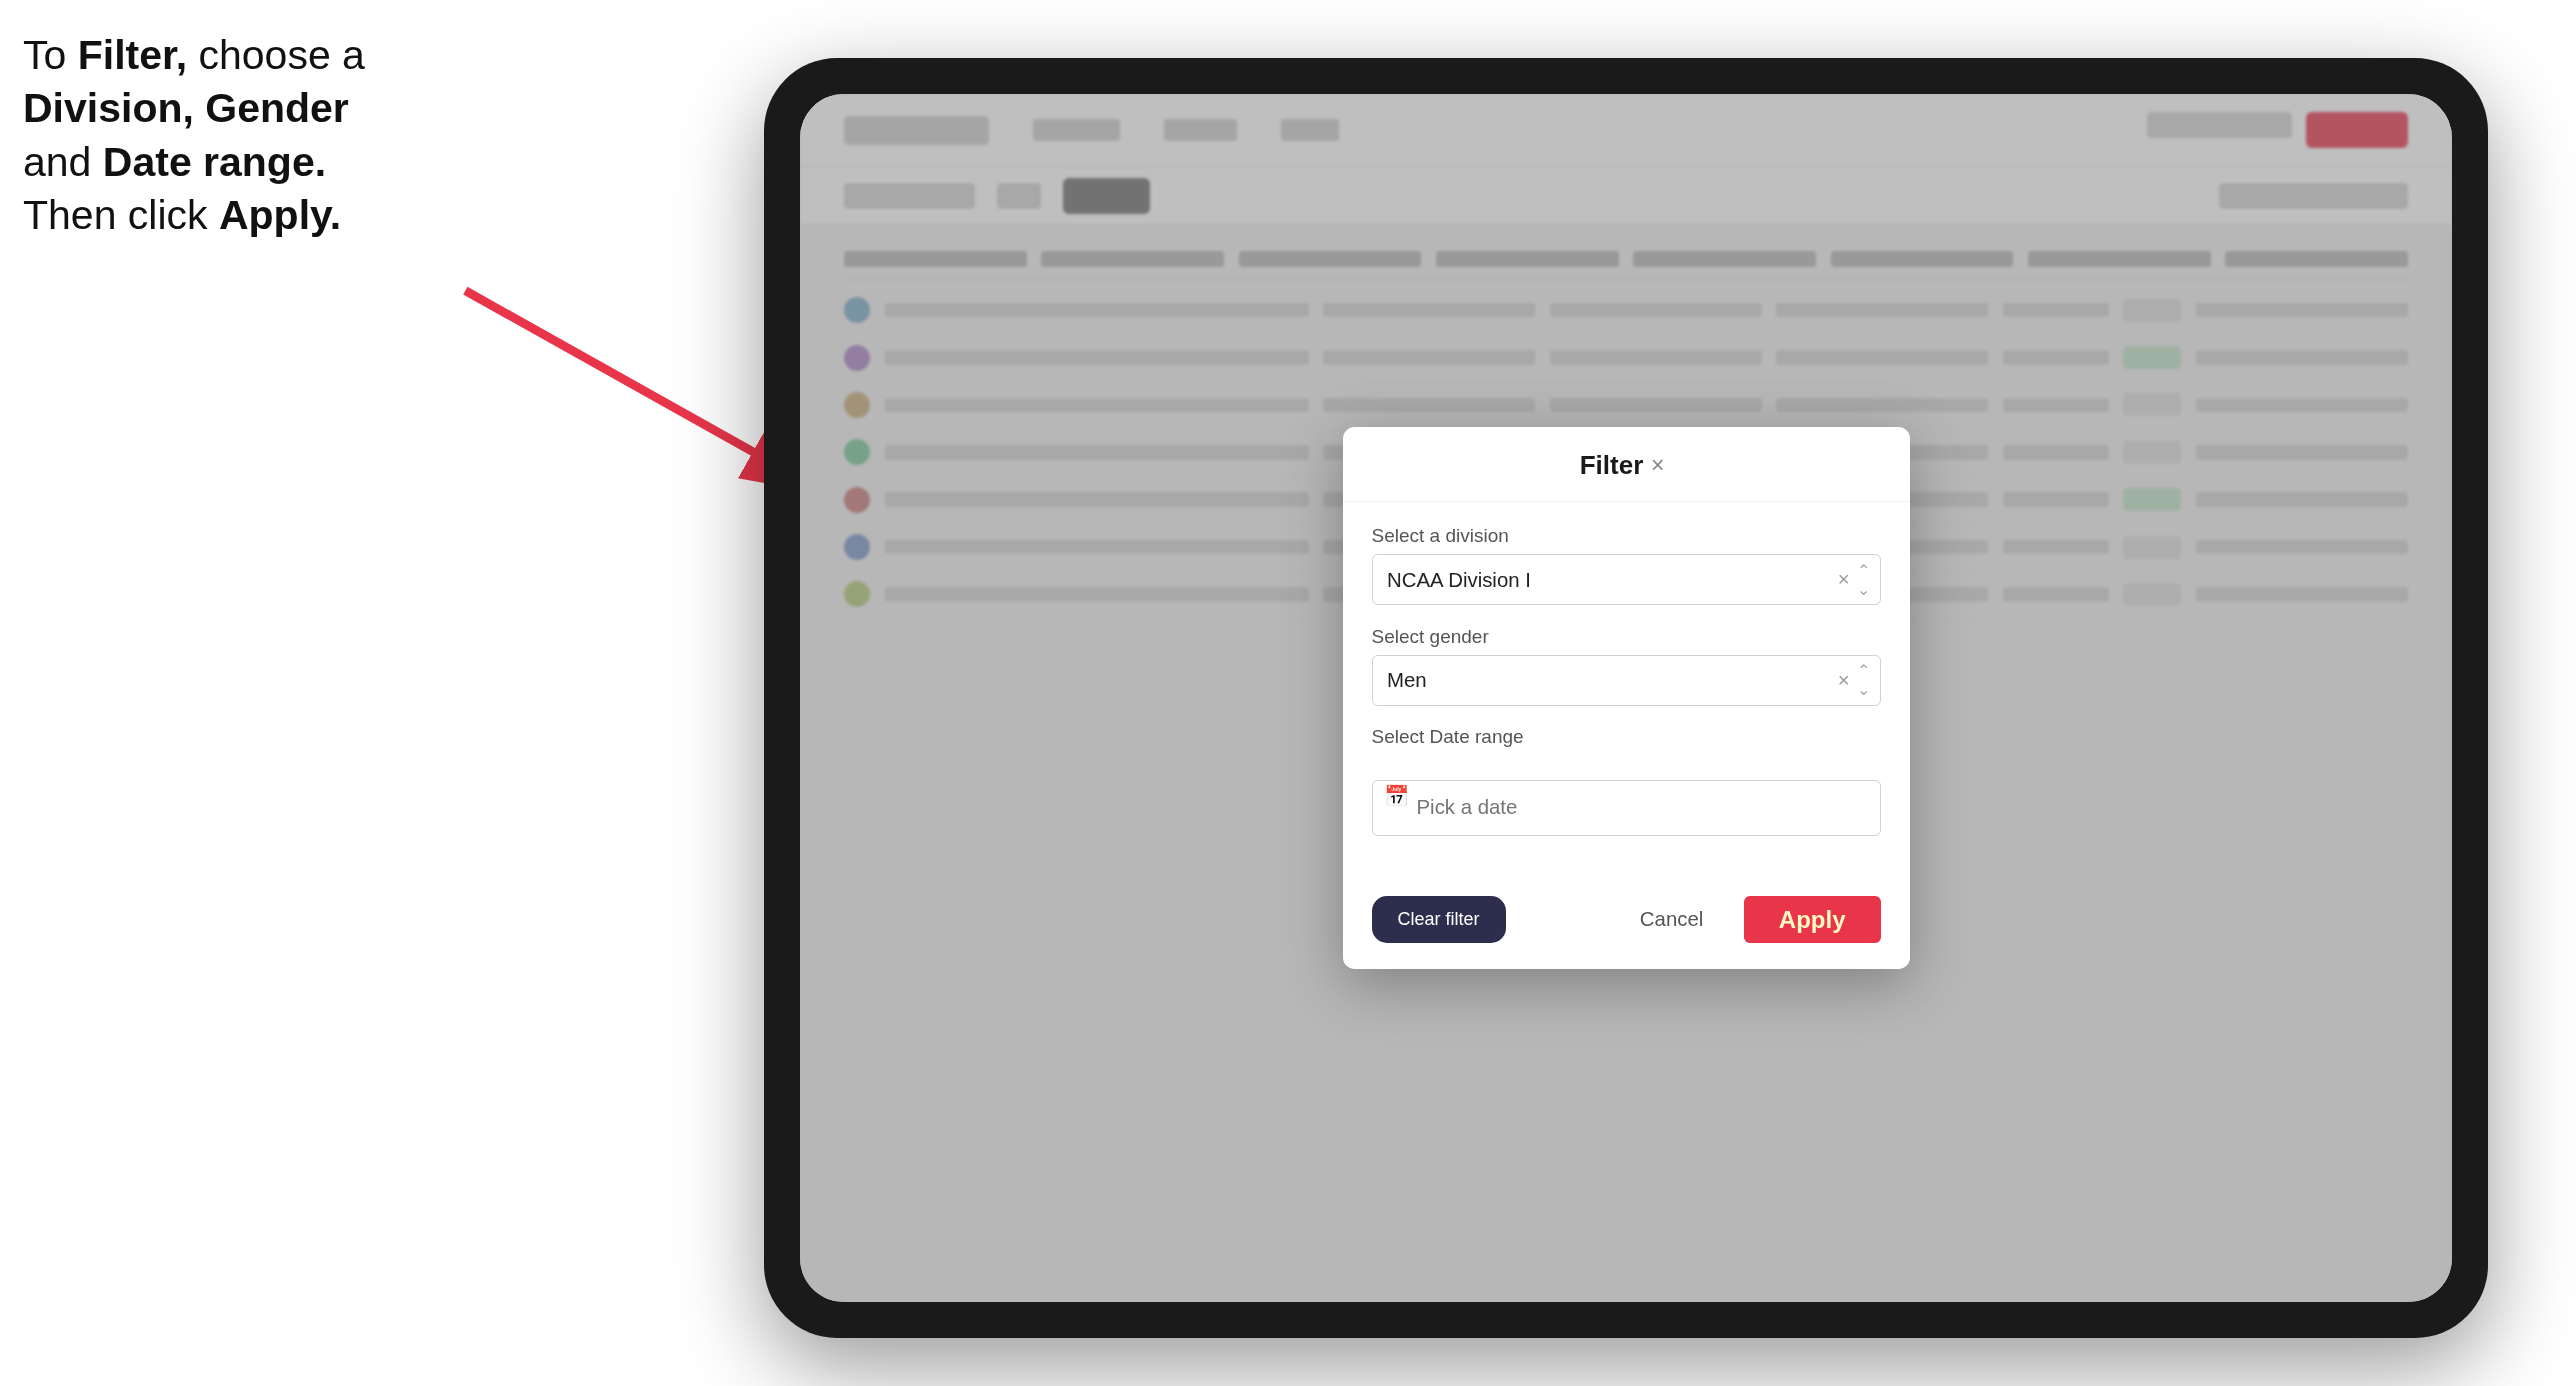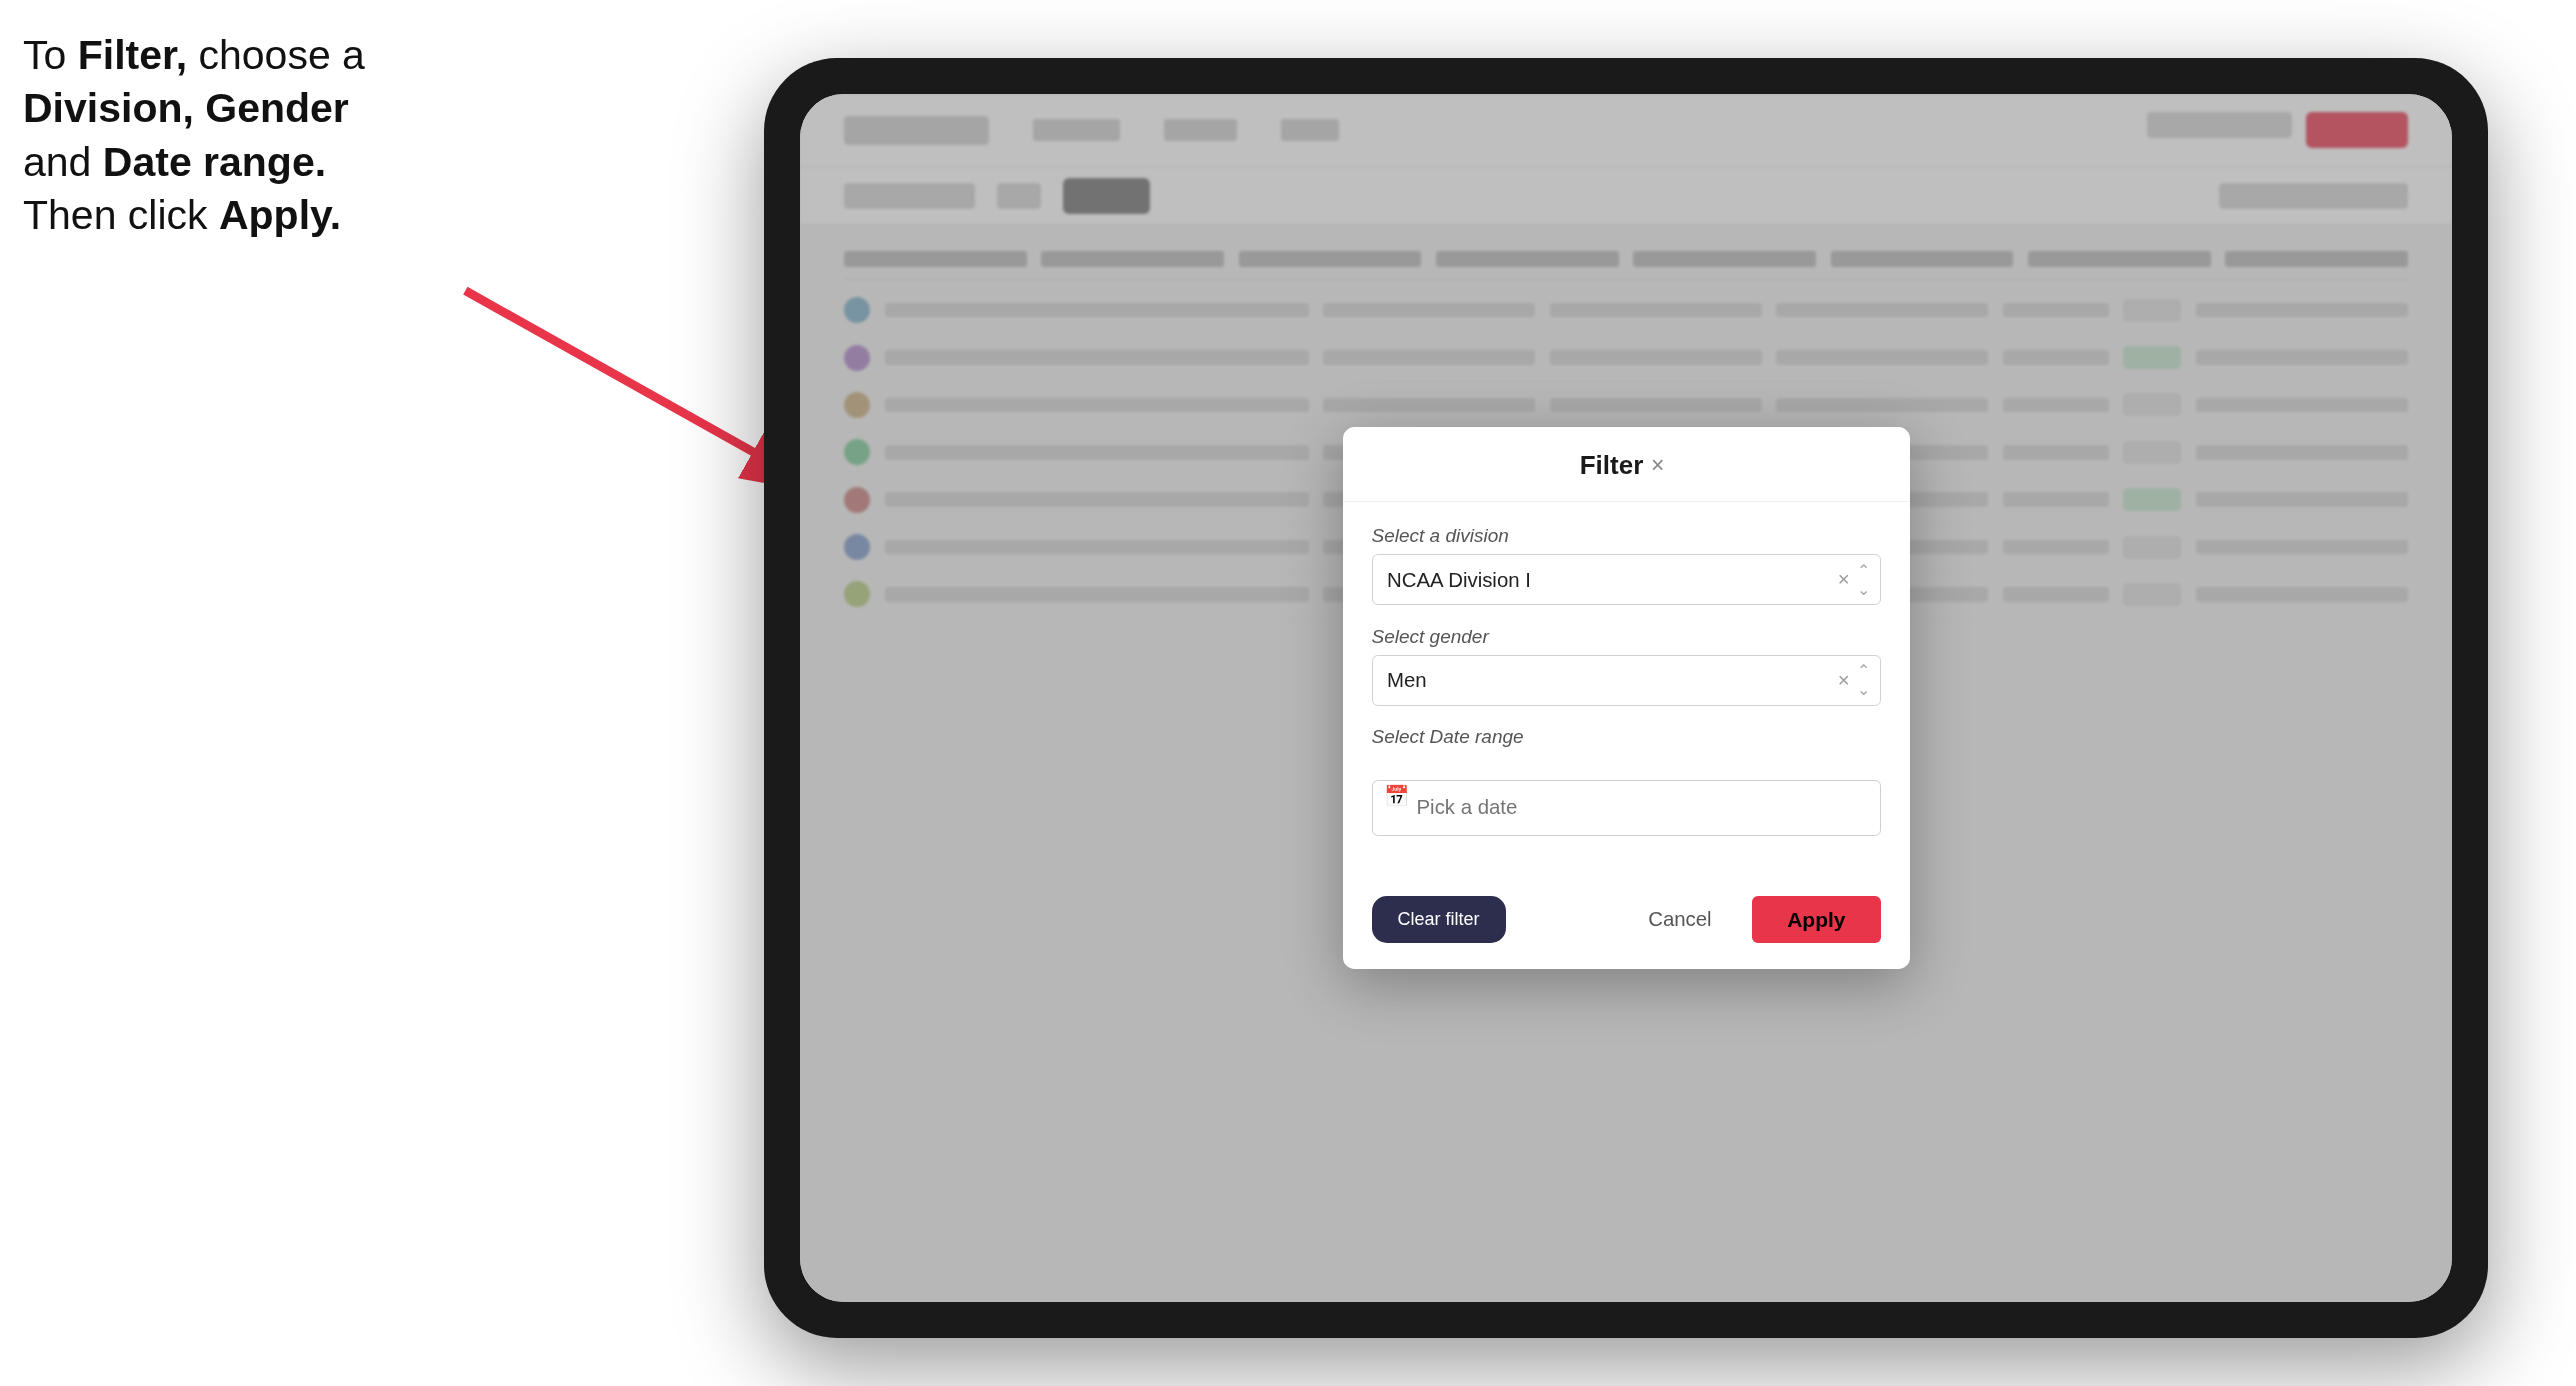--- a/index.html
+++ b/index.html
@@ -232,21 +232,20 @@
 
     .form-group {
       margin-bottom: 20.4px;
     }
 
     .form-label {
       font-size: 19px;
       color: #555;
       margin-bottom: 7.3px;
       display: block;
-      font-style: italic;
     }
 
     .form-select-wrapper {
       position: relative;
       display: flex;
       align-items: center;
     }
 
     .form-select {
       width: 100%;
@@ -341,24 +340,24 @@
       color: #555;
       border: none;
       font-size: 20.4px;
       cursor: pointer;
     }
 
     .btn-apply {
       height: 47px;
       padding: 0 35px;
       background: #e8354a;
-      color: #000000;
+      color: #fef9c3;
       border: none;
       border-radius: 5.8px;
-      font-size: 21px;
+      font-size: 24px;
       font-weight: 600;
       cursor: pointer;
     }
 
     
     .blur-block {
       height: 26px;
       background: #e0e0e0;
       border-radius: 4.4px;
     }

